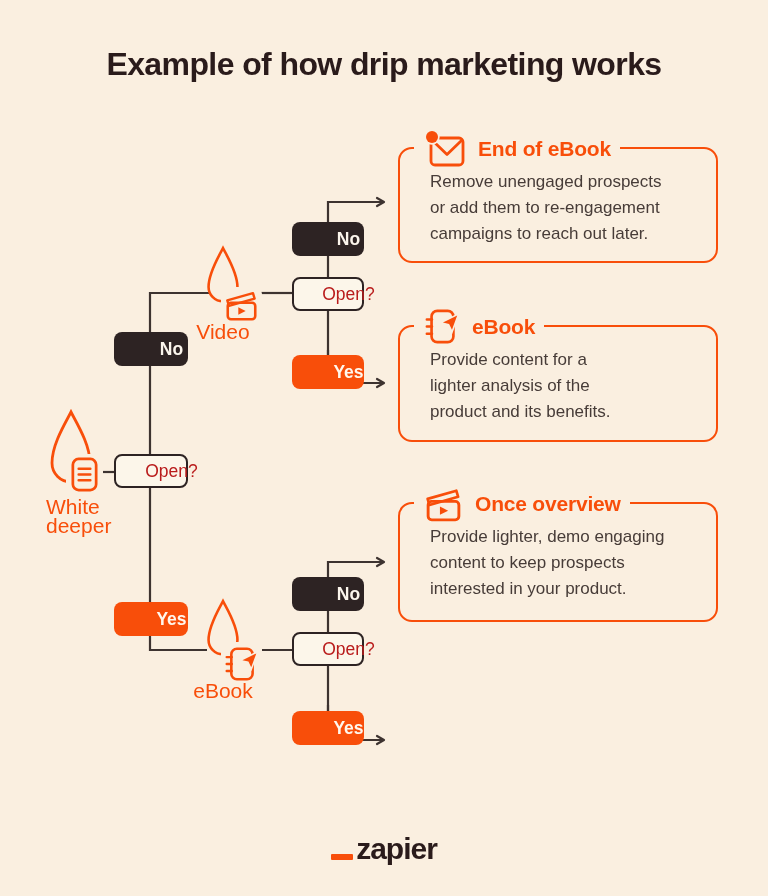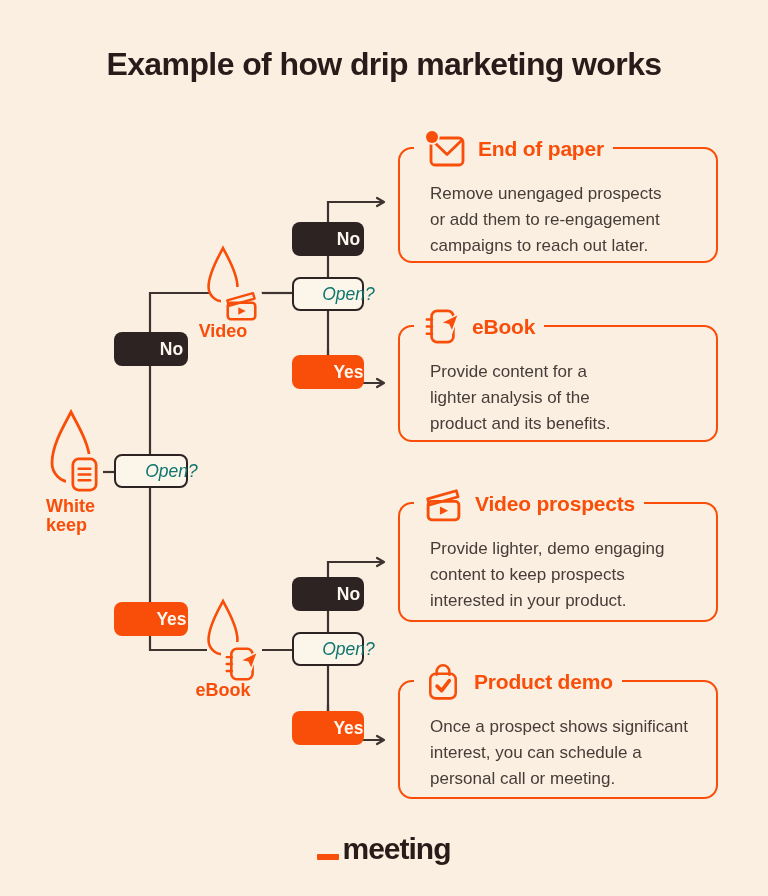--- a/index.html
+++ b/index.html
@@ -18,32 +18,32 @@
   .connectors path{fill:none;stroke:var(--line,#3D3330);stroke-width:2.2px;}
   
   .box{
     position:absolute;width:72px;height:34px;box-sizing:border-box;
     display:flex;align-items:center;justify-content:center;
     border-radius:8px;font-size:17.5px;font-weight:600;padding-left:41px;
   }
   .box.dark{background:var(--dark,#2D2323);color:#FBF5EC;}
   .box.yes{background:var(--orange,#F84E0A);color:#FFF7EE;margin-top:24px;}
   .box.open{
-    background:var(--open-fill,#FCF6EA);color:#0f766e;
-    border:2px solid var(--dark,#2D2323);font-weight:500;font-style:italic;
+    background:var(--open-fill,#FCF6EA);color:#b91c1c;
+    border:2px solid var(--dark,#2D2323);font-weight:500;
   }
   
   .drip-node{position:absolute;}
   .drip-badge{
     position:absolute;background:var(--background,#FAEFE0);
     padding:2px;border-radius:7px;line-height:0;
   }
   .node-label{
     position:absolute;color:var(--orange,#F84E0A);
-    font-size:18px;font-weight:700;line-height:19px;
+    font-size:21px;font-weight:400;line-height:19px;
   }
   .node-label.centered{text-align:center;}
   
   .o-stroke{stroke:var(--orange,#F84E0A);fill:none;}
   .o-fill{fill:var(--orange,#F84E0A);}
   .cream-ring{stroke:var(--background,#FAEFE0);stroke-width:3.4px;paint-order:stroke;}
   
   .card{
     position:absolute;left:398px;width:320px;box-sizing:border-box;
     border:2.5px solid var(--orange,#F84E0A);border-radius:14px;
@@ -52,21 +52,21 @@
     position:absolute;top:-21px;left:14px;height:42px;
     display:flex;align-items:center;gap:11px;
     background:var(--background,#FAEFE0);padding:0 9px;
   }
   .card-icon{line-height:0;}
   .card-title{
     color:var(--orange,#F84E0A);font-size:21px;font-weight:700;
     letter-spacing:-0.2px;white-space:nowrap;
   }
   .card-body{
-    margin:32px 14px 0 30px;font-size:17px;line-height:26px;
+    margin:20px 14px 0 30px;font-size:17px;line-height:26px;
     color:var(--body-text,#473C38);white-space:pre-line;
   }
   
   .logo{
     position:absolute;left:0;right:0;top:834px;
     display:flex;justify-content:center;align-items:flex-end;
   }
   .logo-underscore{
     display:inline-block;width:22px;height:6px;border-radius:1px;
     background:var(--orange,#F84E0A);margin:0 3px 4px 0;
@@ -105,21 +105,21 @@
     <svg width="50" height="84" viewBox="0 0 50 84">
       <path class="o-stroke" stroke-width="2.8" stroke-linecap="round" d="M25 4 C20 14 6 36 6 55 A19 19 0 0 0 44 55 C44 36 30 14 25 4 Z"></path>
     </svg>
     <div class="drip-badge" style="left:20px;top:46px;">
       <svg width="33" height="37" viewBox="0 0 34 38">
         <rect class="o-stroke" stroke-width="2.8" x="5" y="3" width="24" height="32" rx="6"></rect>
         <path class="o-stroke" stroke-width="2.6" stroke-linecap="round" d="M11 13 H23 M11 19 H23 M11 25 H23"></path>
       </svg>
     </div>
   </div>
-  <div class="node-label" style="left:46px;top:497px;width:80px;">White keep</div>
+  <div class="node-label" style="left:46px;top:497px;width:80px;">White deeper</div>
 
   <div class="drip-node" style="left:204px;top:245px;">
     <svg width="38" height="64" viewBox="0 0 50 84">
       <path class="o-stroke" stroke-width="3.4" stroke-linecap="round" d="M25 4 C20 14 6 36 6 55 A19 19 0 0 0 44 55 C44 36 30 14 25 4 Z"></path>
     </svg>
     <div class="drip-badge" style="left:17px;top:42px;">
       <svg width="37" height="33" viewBox="0 0 40 36">
         <path class="o-stroke" stroke-width="2.6" stroke-linejoin="round" d="M4.5 12.5 L32.5 4.5 L34.3 10.5 L6.3 18.5 Z"></path>
         <rect class="o-stroke" stroke-width="2.8" x="5" y="15" width="30" height="18" rx="3.5"></rect>
         <path class="o-fill" d="M16.5 20 L24.5 24 L16.5 28 Z"></path>
@@ -156,21 +156,21 @@
 
   <div class="card" style="top:147px;height:116px;">
     <div class="card-head">
       <span class="card-icon">
         <svg width="44" height="40" viewBox="0 0 44 40">
           <rect class="o-stroke" stroke-width="2.8" x="8" y="9" width="32" height="27" rx="4"></rect>
           <path class="o-stroke" stroke-width="2.8" stroke-linecap="round" stroke-linejoin="round" d="M10 12 L24 25.5 L38 12"></path>
           <circle class="o-fill cream-ring" cx="9" cy="8" r="6"></circle>
         </svg>
       </span>
-      <span class="card-title">End of paper</span>
+      <span class="card-title">End of eBook</span>
     </div>
     <div class="card-body">Remove unengaged prospects
 or add them to re-engagement
 campaigns to reach out later.</div>
   </div>
 
   <div class="card" style="top:325px;height:117px;">
     <div class="card-head">
       <span class="card-icon">
         <svg width="38" height="42" viewBox="0 0 40 44">
@@ -188,41 +188,26 @@
 
   <div class="card" style="top:502px;height:120px;">
     <div class="card-head">
       <span class="card-icon">
         <svg width="41" height="37" viewBox="0 0 40 36">
           <path class="o-stroke" stroke-width="2.6" stroke-linejoin="round" d="M4.5 12.5 L32.5 4.5 L34.3 10.5 L6.3 18.5 Z"></path>
           <rect class="o-stroke" stroke-width="2.8" x="5" y="15" width="30" height="18" rx="3.5"></rect>
           <path class="o-fill" d="M16.5 20 L24.5 24 L16.5 28 Z"></path>
         </svg>
       </span>
-      <span class="card-title">Video prospects</span>
+      <span class="card-title">Once overview</span>
     </div>
     <div class="card-body">Provide lighter, demo engaging
 content to keep prospects
 interested in your product.</div>
   </div>
 
-  <div class="card" style="top:680px;height:119px;">
-    <div class="card-head">
-      <span class="card-icon">
-        <svg width="40" height="42" viewBox="0 0 44 44">
-          <path class="o-stroke" stroke-width="2.8" stroke-linecap="round" d="M15 14 V10.5 a7 7 0 0 1 14 0 V14"></path>
-          <rect class="o-stroke" stroke-width="2.8" x="8" y="13" width="28" height="27" rx="6"></rect>
-          <path class="o-stroke" stroke-width="4" stroke-linecap="round" stroke-linejoin="round" d="M15.5 26.5 l5 5 L29 20.5"></path>
-        </svg>
-      </span>
-      <span class="card-title">Product demo</span>
-    </div>
-    <div class="card-body">Once a prospect shows significant
-interest, you can schedule a
-personal call or meeting.</div>
-  </div>
 
   <div class="logo">
     <span class="logo-underscore"></span>
-    <span class="logo-text">meeting</span>
+    <span class="logo-text">zapier</span>
   </div>
 
 </div>
 
 </body></html>

